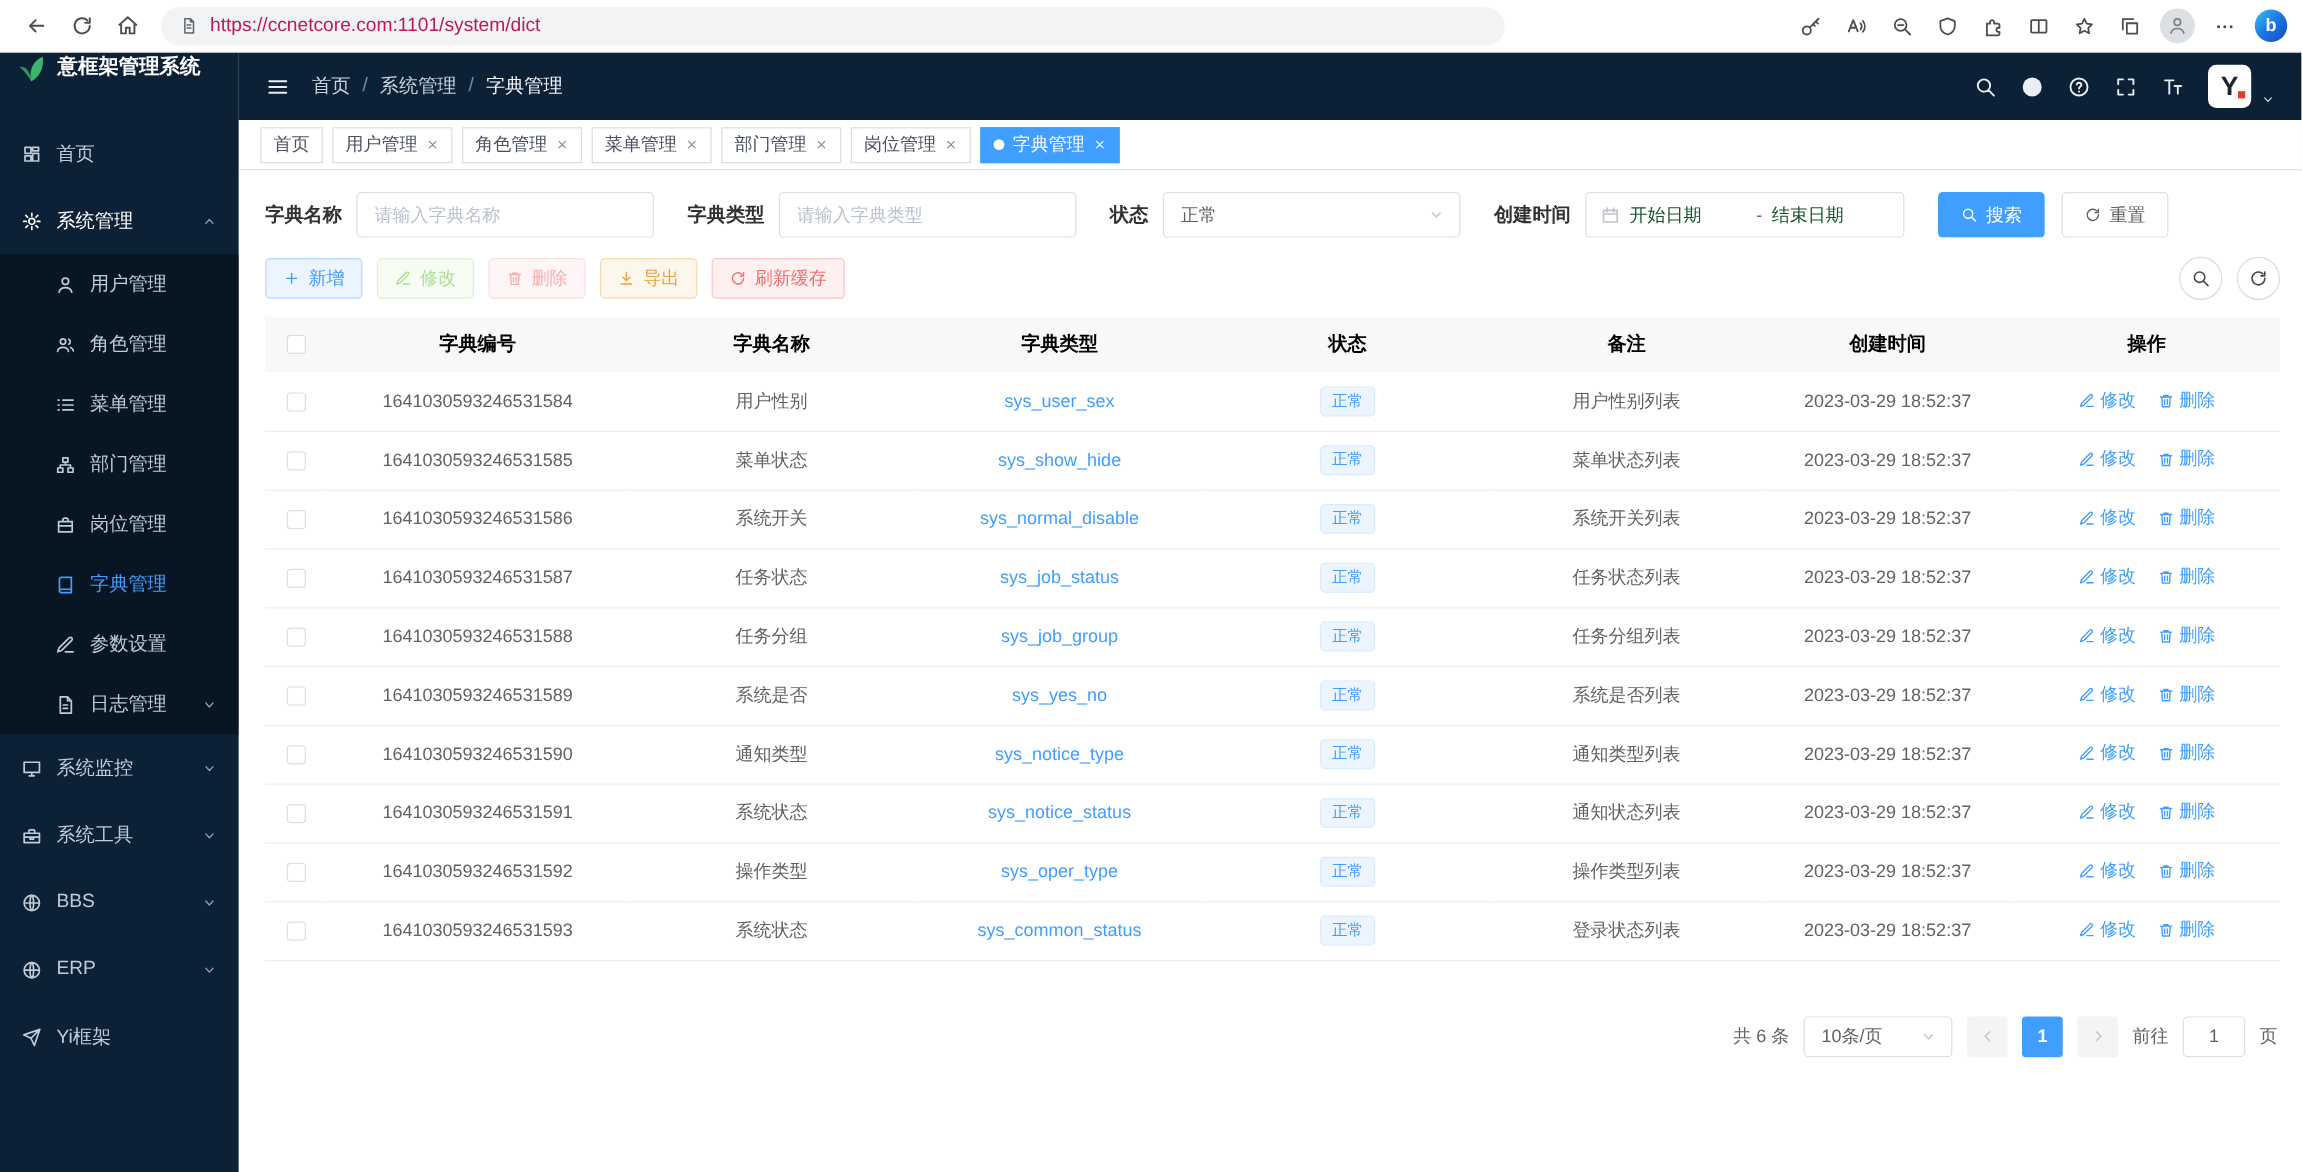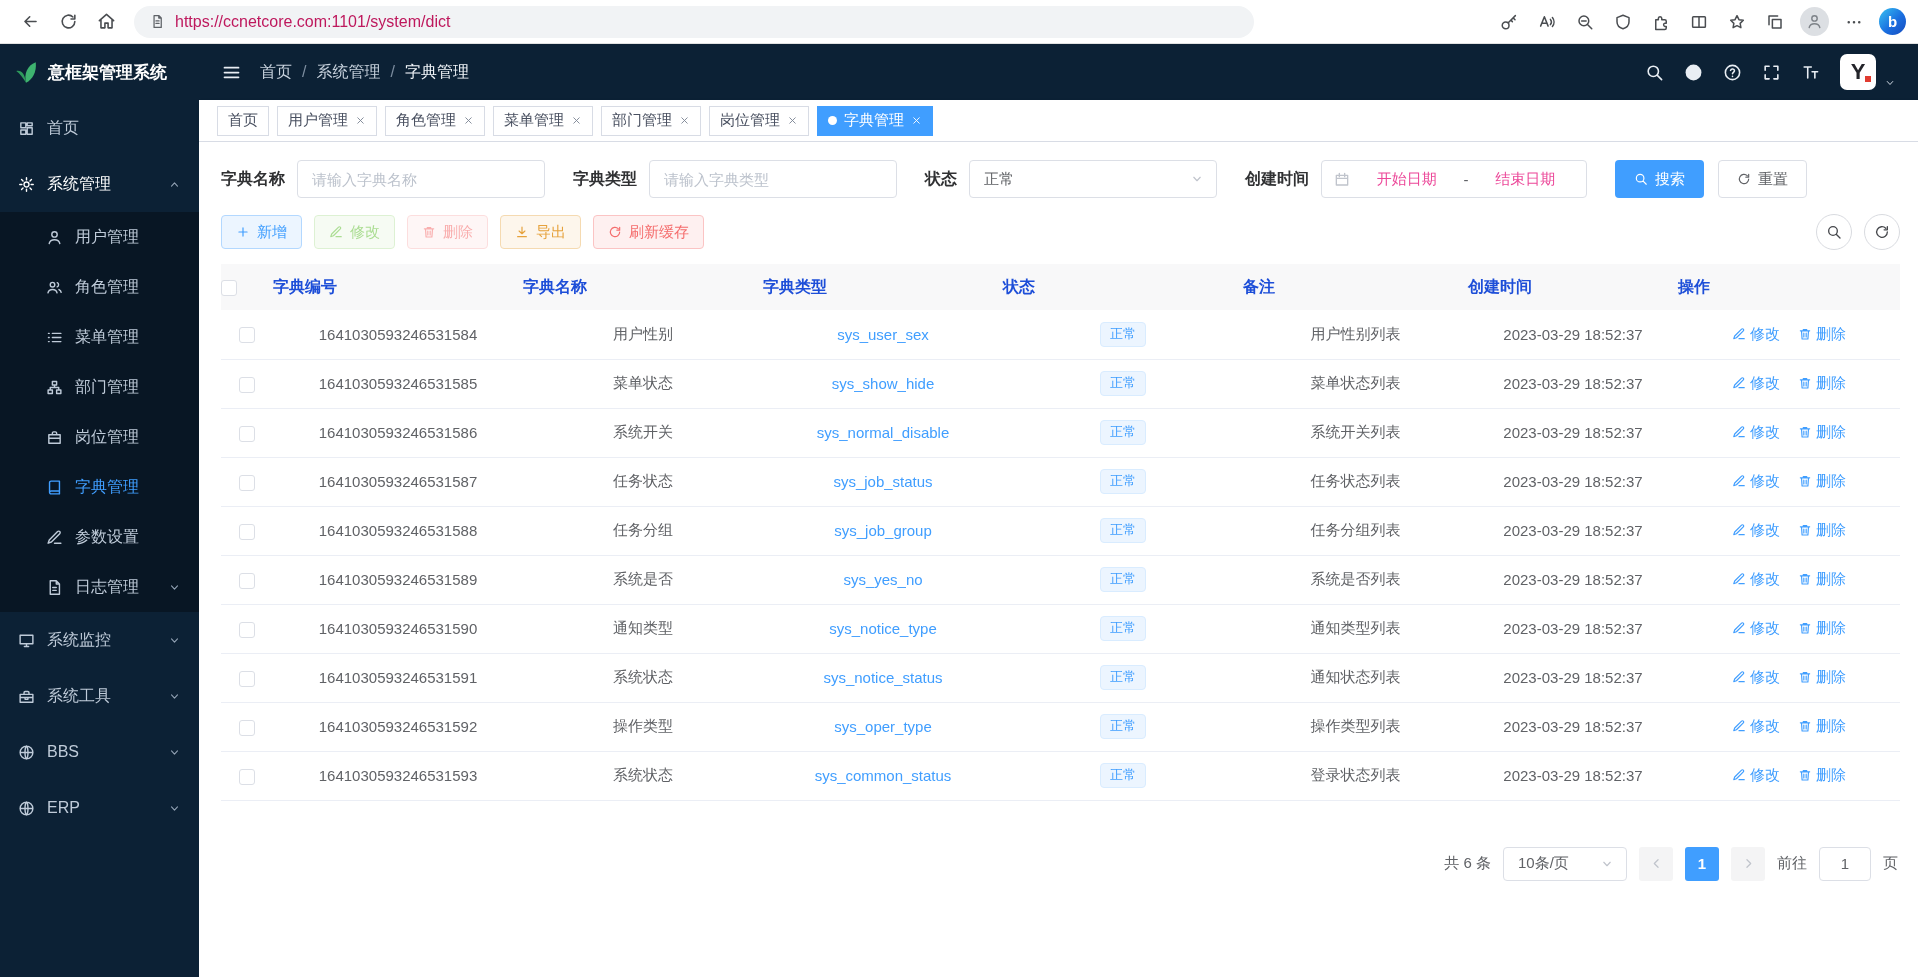--- a/index.html
+++ b/index.html
@@ -17,21 +17,21 @@
   .address-bar .ic{font-size:15px;color:#5f6368}
   .url{color:#be185d;white-space:nowrap}
   .browser-actions{margin-left:auto;display:flex;align-items:center;gap:2px}
   .browser-actions .bic{font-size:18px}
   .avatar-circle{width:29px;height:29px;border-radius:50%;background:#dcdfe3;display:flex;align-items:center;justify-content:center;color:#7d8288;font-size:17px;margin:0 5px}
   .copilot{width:27px;height:27px;border-radius:50%;background:linear-gradient(135deg,#37c2f1 0%,#1a6fe0 55%,#174bbd 100%);color:#fff;font-weight:bold;font-size:15px;display:flex;align-items:center;justify-content:center;margin-left:5px}
 
   
   .app{display:flex;height:933px}
   .sidebar{width:199px;background:#0c2135;flex:none;display:flex;flex-direction:column}
-  .logo{height:56px;display:flex;align-items:center;gap:9px;padding:0 13px}
+  .logo{height:56px;display:flex;gap:9px;padding:0 13px}
   .logo-title{color:#fff;font-size:17px;font-weight:bold;white-space:nowrap}
   .menu-item{height:56px;display:flex;align-items:center;gap:12px;padding:0 18px;color:#bfcbd9;font-size:16px;cursor:pointer;white-space:nowrap}
   .menu-item .ic{font-size:17px}
   .menu-item .chevron{margin-left:auto;font-size:13px;color:#93a3b5}
   .menu-item.open{color:#fff}
   .submenu{background:#081624}
   .submenu .menu-item{height:50px;padding-left:46px}
   .submenu .menu-item.active{color:#409eff}
 
   .main{flex:1;display:flex;flex-direction:column;min-width:0}
@@ -60,40 +60,40 @@
   .content{flex:1;background:#fff;padding:18px 18px 0 22px;overflow:hidden}
   .filter-bar{display:flex;align-items:center;margin-bottom:16px}
   .fgroup{display:flex;align-items:center;gap:12px;margin-right:28px}
   .fgroup label{font-weight:bold;font-size:16px;color:#303133;white-space:nowrap}
   .inp{width:248px;height:38px;border:1px solid #dcdfe6;border-radius:4px;padding:0 14px;font-size:15px;color:#606266;background:#fff}
   .inp::placeholder{color:#bcc2cc}
   .select{width:248px;height:38px;border:1px solid #dcdfe6;border-radius:4px;padding:0 12px 0 14px;display:flex;align-items:center;justify-content:space-between;font-size:15px;color:#606266;cursor:pointer;background:#fff}
   .caret-ic{font-size:14px;color:#c0c4cc}
   .daterange{width:266px;height:38px;border:1px solid #dcdfe6;border-radius:4px;display:flex;align-items:center;gap:8px;padding:0 12px;font-size:15px;background:#fff;cursor:pointer}
   .daterange .cal{font-size:16px;color:#c0c4cc}
-  .daterange .ph{color:#ec4899;flex:1;text-align:center;white-space:nowrap}
+  .daterange .ph{color:#14532d;flex:1;text-align:left;white-space:nowrap}
   .daterange .dash{color:#606266}
   .btn{display:inline-flex;align-items:center;gap:7px;height:38px;padding:0 18px;border-radius:4px;font-size:15px;border:1px solid transparent;white-space:nowrap}
   .btn .ic{font-size:14px}
   .btn.primary{background:#409eff;color:#fff}
   .btn.plain-default{background:#fff;border-color:#dcdfe6;color:#606266;margin-left:14px}
 
   .toolbar{display:flex;align-items:center;gap:12px;margin-bottom:14px}
   .btn.sm{height:34px;padding:0 14px}
   .plain-primary{color:#409eff;background:#ecf5ff;border-color:#b3d8ff}
   .plain-success{color:#67c23a;background:#f0f9eb;border-color:#c2e7b0}
   .plain-danger{color:#f56c6c;background:#fef0f0;border-color:#fbc4c4}
   .plain-warning{color:#e6a23c;background:#fdf6ec;border-color:#f5dab1}
   .btn.disabled{opacity:.55;cursor:not-allowed}
   .tb-right{margin-left:auto;display:flex;gap:12px}
   .circle-btn{width:36px;height:36px;border-radius:50%;border:1px solid #d9dbe0;background:#fff;color:#46484c;display:flex;align-items:center;justify-content:center;font-size:16px}
 
   
   .dict-table{width:100%;border-collapse:collapse;table-layout:fixed}
-  .dict-table th{background:#f8f8f9;color:#1d4ed8;font-weight:bold;font-size:16px;height:46px;text-align:left;white-space:nowrap}
+  .dict-table th{background:#f8f8f9;color:#000000;font-weight:bold;font-size:16px;height:46px;text-align:center;white-space:nowrap}
   .dict-table td{height:49px;text-align:center;font-size:15px;color:#606266;border-bottom:1px solid #ebeef5;white-space:nowrap}
   .tlink{color:#409eff;cursor:pointer;text-decoration:none}
   .status-tag{display:inline-block;min-width:46px;padding:3px 9px;background:#ecf5ff;border:1px solid #d9ecff;color:#409eff;font-size:13px;border-radius:4px;line-height:1.3}
   .act{color:#409eff;display:inline-flex;align-items:center;gap:4px;margin:0 9px;cursor:pointer;font-size:15px;text-decoration:none}
   .act .ic{font-size:14px}
   .cb{display:inline-block;width:16px;height:16px;border:1px solid #dcdfe6;border-radius:3px;background:#fff;vertical-align:middle;cursor:pointer}
 
   
   .pagination{display:flex;align-items:center;justify-content:flex-end;gap:12px;margin-top:46px;font-size:15px;color:#606266;padding-right:2px}
   .psize{width:124px;height:34px}
@@ -363,20 +363,28 @@
                 <path d="M12 3a9 9 0 1 0 0 18 9 9 0 0 0 0-18zM3 12h18M12 3c2.8 2.6 2.8 15.4 0 18M12 3c-2.8 2.6-2.8 15.4 0 18"></path>
               </svg>
             </i>
             <span>ERP</span>
             <i class="ic chevron">
               <svg viewBox="0 0 24 24" fill="none" stroke="currentColor" stroke-width="2" stroke-linecap="round" stroke-linejoin="round">
                 <path d="M6.5 9l5.5 6 5.5-6"></path>
               </svg>
             </i>
           </div>
+          <div class="menu-item">
+            <i class="ic">
+              <svg viewBox="0 0 24 24" fill="none" stroke="currentColor" stroke-width="2" stroke-linecap="round" stroke-linejoin="round">
+                <path d="M21.5 2.5L11 13M21.5 2.5L15 21.5l-4-8.5-8.5-4z"></path>
+              </svg>
+            </i>
+            <span>Yi框架</span>
+          </div>
         </nav>
     </aside>
 
     <div class="main">
 
       <header class="topbar">
         <i class="ic hamburger">
             <svg viewBox="0 0 24 24" fill="none" stroke="currentColor" stroke-width="2" stroke-linecap="round" stroke-linejoin="round">
               <path d="M4 6.5h16M4 12h16M4 17.5h16"></path>
             </svg>

